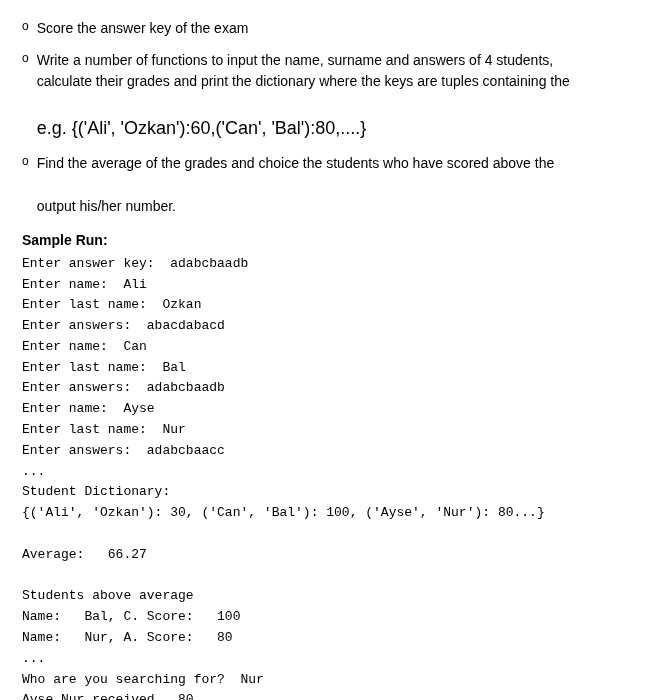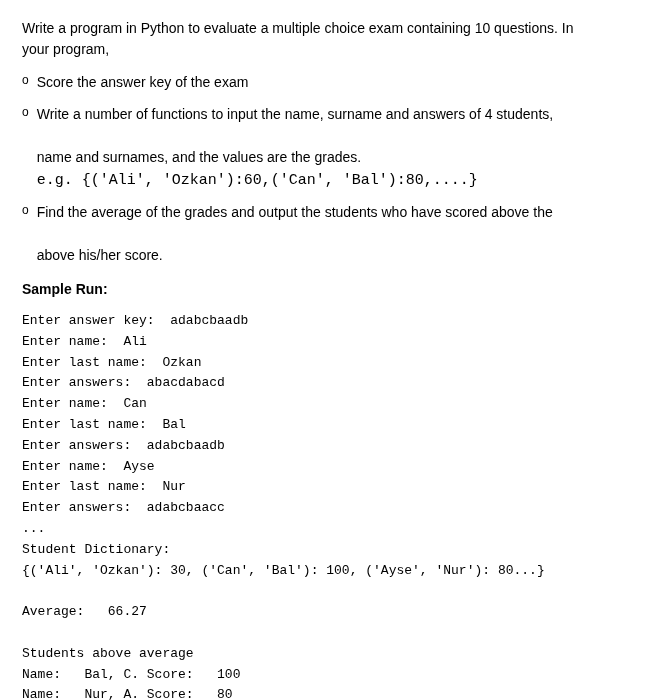--- a/index.html
+++ b/index.html
@@ -40,71 +40,67 @@
       margin-top: 1px;
       flex-shrink: 0;
     }
 
     .bullet-content {
       flex: 1;
       line-height: 1.55;
     }
 
     .code-inline {
-      font-family: Liberation Mono, monospace;
-      font-size: 15px;
+      font-family: Liberation Sans, sans-serif;
+      font-size: 18px;
     }
 
     .sample-run-label {
       font-weight: bold;
       font-size: 14px;
       margin-top: 14px;
-      margin-bottom: 14px;
+      margin-bottom: 6px;
     }
 
     .code-block {
       font-family: 'Courier New', Courier, monospace;
       font-size: 13px;
       line-height: 1.6;
       white-space: pre;
     }
   </style>
 </head>
 <body>
 
 <div class="content-area">
 
-  <div class="intro-text">
-    <span>Write a program in Python to evaluate a multiple choice exam containing 10 questions. In</span><br>
-    <span>your program,</span>
-  </div>
 
   <div class="bullet-item">
     <span class="bullet-circle">o</span>
     <div class="bullet-content">
       <span>Score the answer key of the exam</span>
     </div>
   </div>
 
   <div class="bullet-item">
     <span class="bullet-circle">o</span>
     <div class="bullet-content">
       <span>Write a number of functions to input the name, surname and answers of 4 students,</span><br>
+      <span>calculate their grades and print the dictionary where the keys are tuples containing the</span><br>
       <br>
-      <span>name and surnames, and the values are the grades.</span><br>
       <span class="code-inline">e.g. {('Ali', 'Ozkan'):60,('Can', 'Bal'):80,....}</span>
     </div>
   </div>
 
   <div class="bullet-item">
     <span class="bullet-circle">o</span>
     <div class="bullet-content">
-      <span>Find the average of the grades and output the students who have scored above the</span><br>
+      <span>Find the average of the grades and choice the students who have scored above the</span><br>
       <br>
-      <span>above his/her score.</span>
+      <span>output his/her number.</span>
     </div>
   </div>
 
   <div class="sample-run-label">Sample Run:</div>
 
   <div class="code-block">Enter answer key:  adabcbaadb
 Enter name:  Ali
 Enter last name:  Ozkan
 Enter answers:  abacdabacd
 Enter name:  Can

